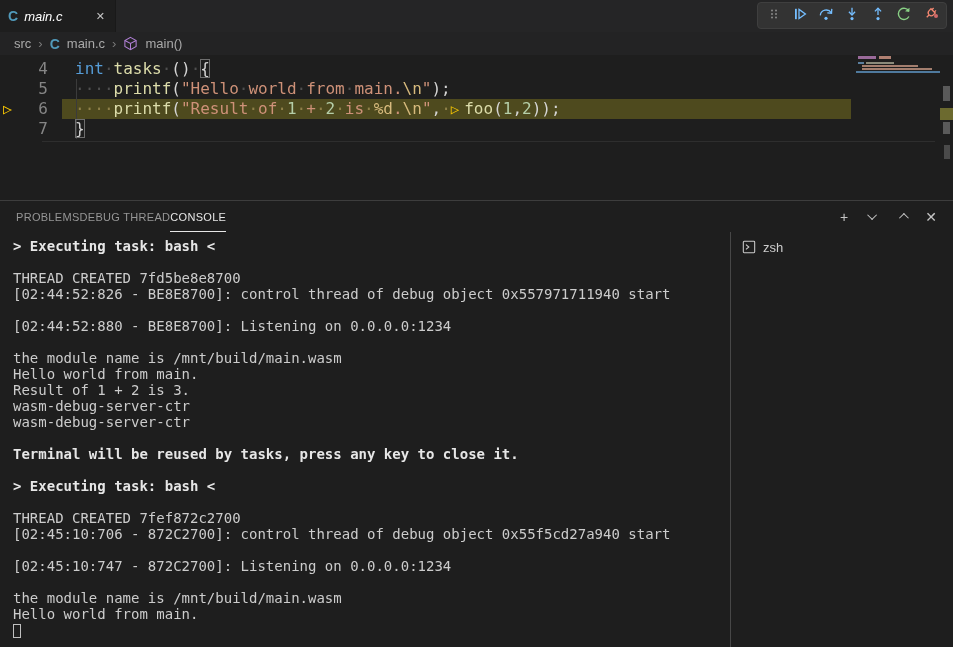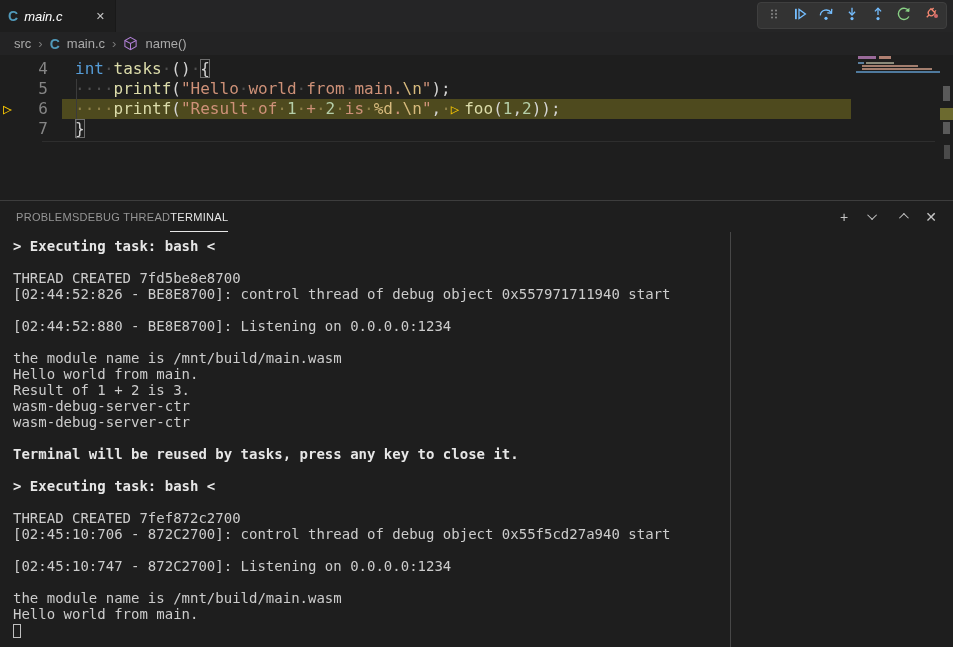--- a/index.html
+++ b/index.html
@@ -141,21 +141,21 @@
       <span class="bc-ic cic">C</span>
       <span class="bc-item">main.c</span>
       <span class="bc-sep">›</span>
       <span class="bc-ic">
         <svg width="15" height="15" viewBox="0 0 16 16" fill="none" stroke="#b180d7" stroke-width="1.1">
           <path d="M8 1.5 L14 4.8 V11.2 L8 14.5 L2 11.2 V4.8 Z"></path>
           <path d="M2 4.8 L8 8 L14 4.8"></path>
           <path d="M8 8 V14.5"></path>
         </svg>
       </span>
-      <span class="bc-item">name()</span>
+      <span class="bc-item">main()</span>
     </div>
 
   <div class="editor">
     <div class="code" id="codeLines">
         <div class="line"><span class="agut"></span><span class="lnum">4</span><span class="ltext"><span class="tk-kw">int</span><span class="tk-ws">·</span><span class="tk-fn">tasks</span><span class="tk-ws">·</span><span class="tk-pn">()</span><span class="tk-ws">·</span><span class="tk-pnbox">{</span></span></div>
         <div class="line"><span class="agut"></span><span class="lnum">5</span><span class="ltext"><span class="tk-ws">····</span><span class="tk-fn">printf</span><span class="tk-pn">(</span><span class="tk-str">"Hello</span><span class="tk-ws">·</span><span class="tk-str">world</span><span class="tk-ws">·</span><span class="tk-str">from</span><span class="tk-ws">·</span><span class="tk-str">main.</span><span class="tk-esc">\n</span><span class="tk-str">"</span><span class="tk-pn">);</span></span></div>
         <div class="line hl"><span class="agut">▷</span><span class="lnum">6</span><span class="ltext"><span class="tk-ws">····</span><span class="tk-fn">printf</span><span class="tk-pn">(</span><span class="tk-str">"Result</span><span class="tk-ws">·</span><span class="tk-str">of</span><span class="tk-ws">·</span><span class="tk-num">1</span><span class="tk-ws">·</span><span class="tk-str">+</span><span class="tk-ws">·</span><span class="tk-num">2</span><span class="tk-ws">·</span><span class="tk-str">is</span><span class="tk-ws">·</span><span class="tk-esc">%d</span><span class="tk-str">.</span><span class="tk-esc">\n</span><span class="tk-str">"</span><span class="tk-pn">,</span><span class="tk-ws">·</span><span class="tk-arrow">▷</span><span class="tk-fn">foo</span><span class="tk-pn">(</span><span class="tk-num">1</span><span class="tk-pn">,</span><span class="tk-num">2</span><span class="tk-pn">));</span></span></div>
         <div class="line"><span class="agut"></span><span class="lnum">7</span><span class="ltext"><span class="tk-pnbox">}</span></span></div>
       </div>
     <div class="indent-guide"></div>
@@ -175,33 +175,42 @@
       <div class="or-block" style="left:3px;top:67px;width:7px;height:12px;background:#5a5a5a"></div>
       <div class="or-block" style="left:4px;top:90px;width:6px;height:14px;background:#4a4a4a"></div>
     </div>
   </div>
 
   <div class="panel">
     <div class="panel-header">
       <div class="panel-tabs" id="panelTabs">
           <div class="ptab">PROBLEMS</div>
           <div class="ptab">DEBUG THREAD</div>
-          <div class="ptab active">TERMINAL</div>
+          <div class="ptab active">CONSOLE</div>
         </div>
       <div class="panel-actions" id="panelActions">
           <div class="pact">+</div>
           <div class="pact">
             <span class="chev down"></span>
           </div>
           <div class="pact">
             <span class="chev up"></span>
           </div>
           <div class="pact">✕</div>
         </div>
     </div>
     <div class="panel-body">
       <div class="terminal" id="terminalOut"><div class="tline bold">&gt; Executing task: bash &lt;</div><div class="tline"></div><div class="tline">THREAD CREATED 7fd5be8e8700</div><div class="tline">[02:44:52:826 - BE8E8700]: control thread of debug object 0x557971711940 start</div><div class="tline"></div><div class="tline">[02:44:52:880 - BE8E8700]: Listening on 0.0.0.0:1234</div><div class="tline"></div><div class="tline">the module name is /mnt/build/main.wasm</div><div class="tline">Hello world from main.</div><div class="tline">Result of 1 + 2 is 3.</div><div class="tline">wasm-debug-server-ctr</div><div class="tline">wasm-debug-server-ctr</div><div class="tline"></div><div class="tline bold">Terminal will be reused by tasks, press any key to close it.</div><div class="tline"></div><div class="tline bold">&gt; Executing task: bash &lt;</div><div class="tline"></div><div class="tline">THREAD CREATED 7fef872c2700</div><div class="tline">[02:45:10:706 - 872C2700]: control thread of debug object 0x55f5cd27a940 start</div><div class="tline"></div><div class="tline">[02:45:10:747 - 872C2700]: Listening on 0.0.0.0:1234</div><div class="tline"></div><div class="tline">the module name is /mnt/build/main.wasm</div><div class="tline">Hello world from main.</div><div class="tline"><span class="cursor"></span></div></div>
       <div class="tsidebar" id="termSidebar">
+          <div class="trow">
+            <span class="ticon">
+              <svg width="14" height="14" viewBox="0 0 16 16" fill="none" stroke="#cccccc" stroke-width="1.2">
+                <rect x="1.5" y="1.5" width="13" height="13" rx="1"></rect>
+                <path d="M4.5 5.2 L7.8 8 L4.5 10.8"></path>
+              </svg>
+            </span>
+            <span>zsh</span>
+          </div>
         </div>
     </div>
   </div>
 
 </div>
 
 </body></html>

